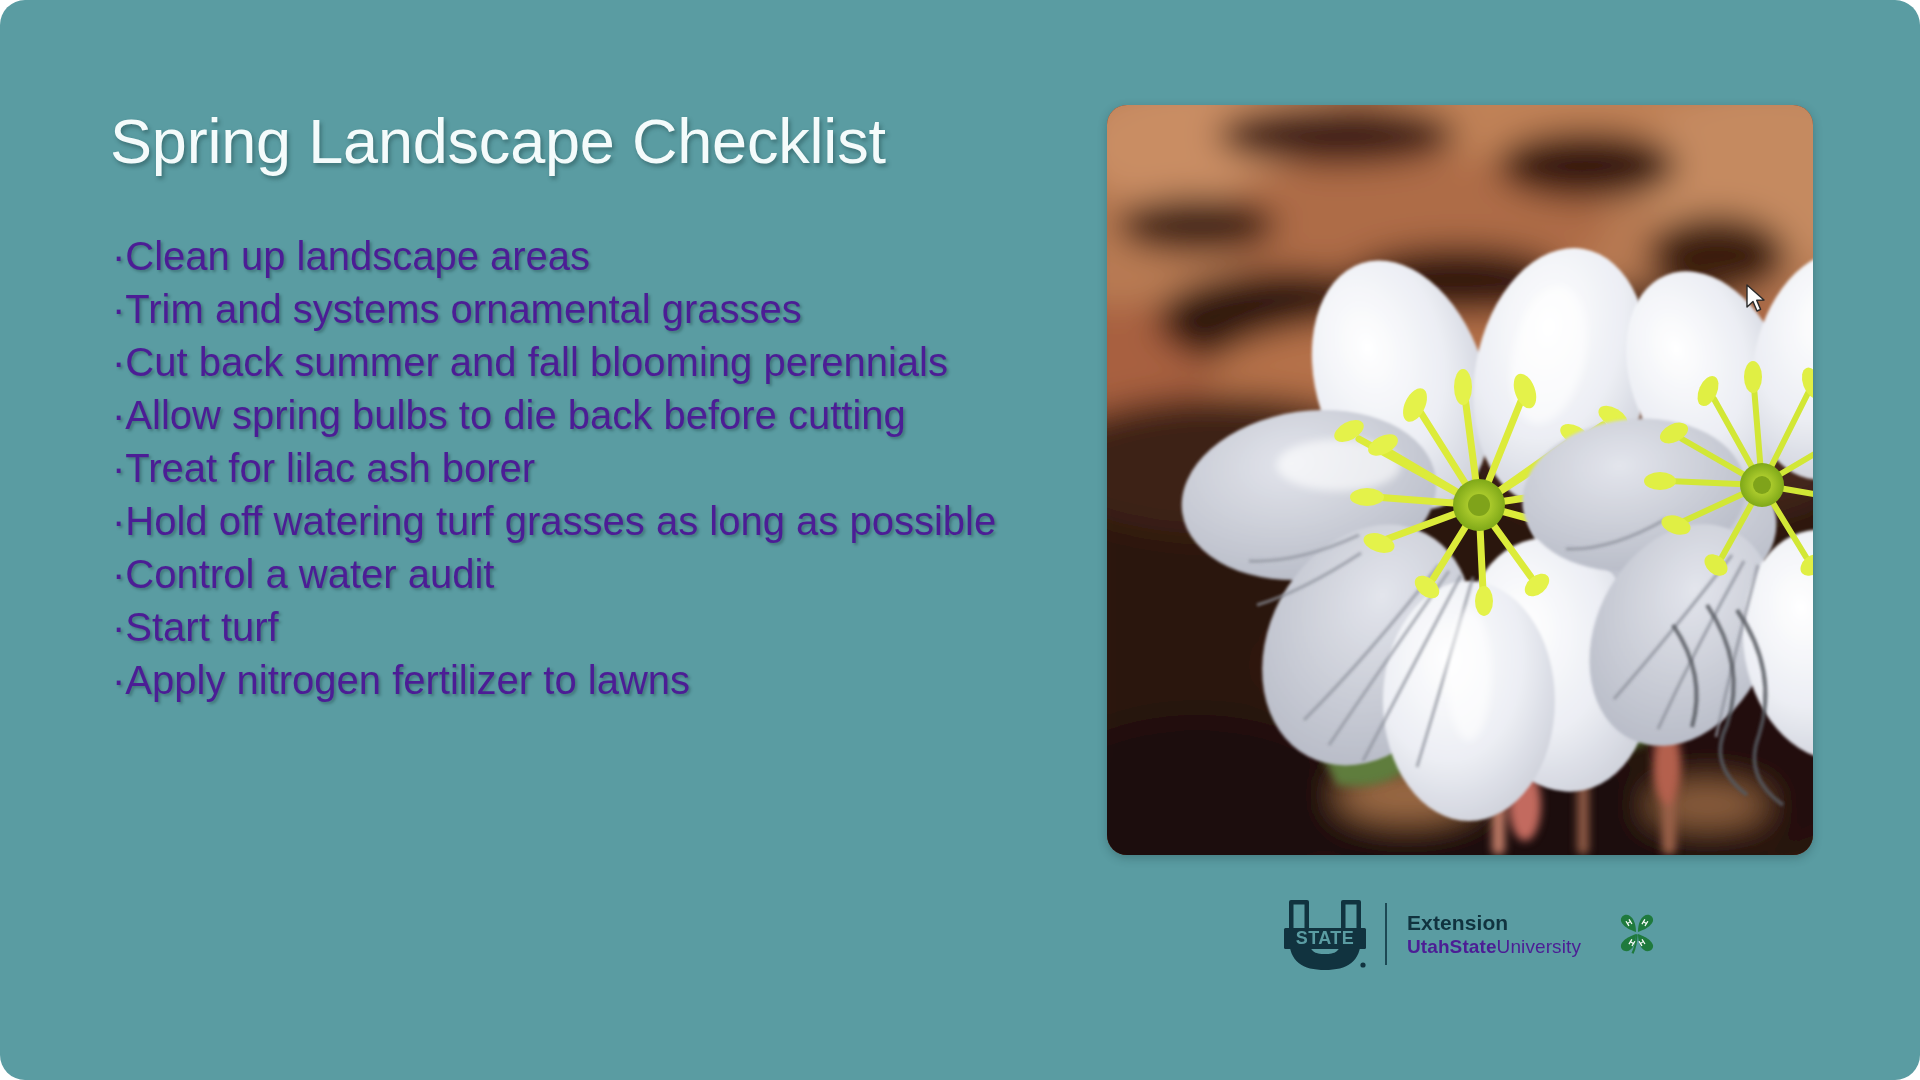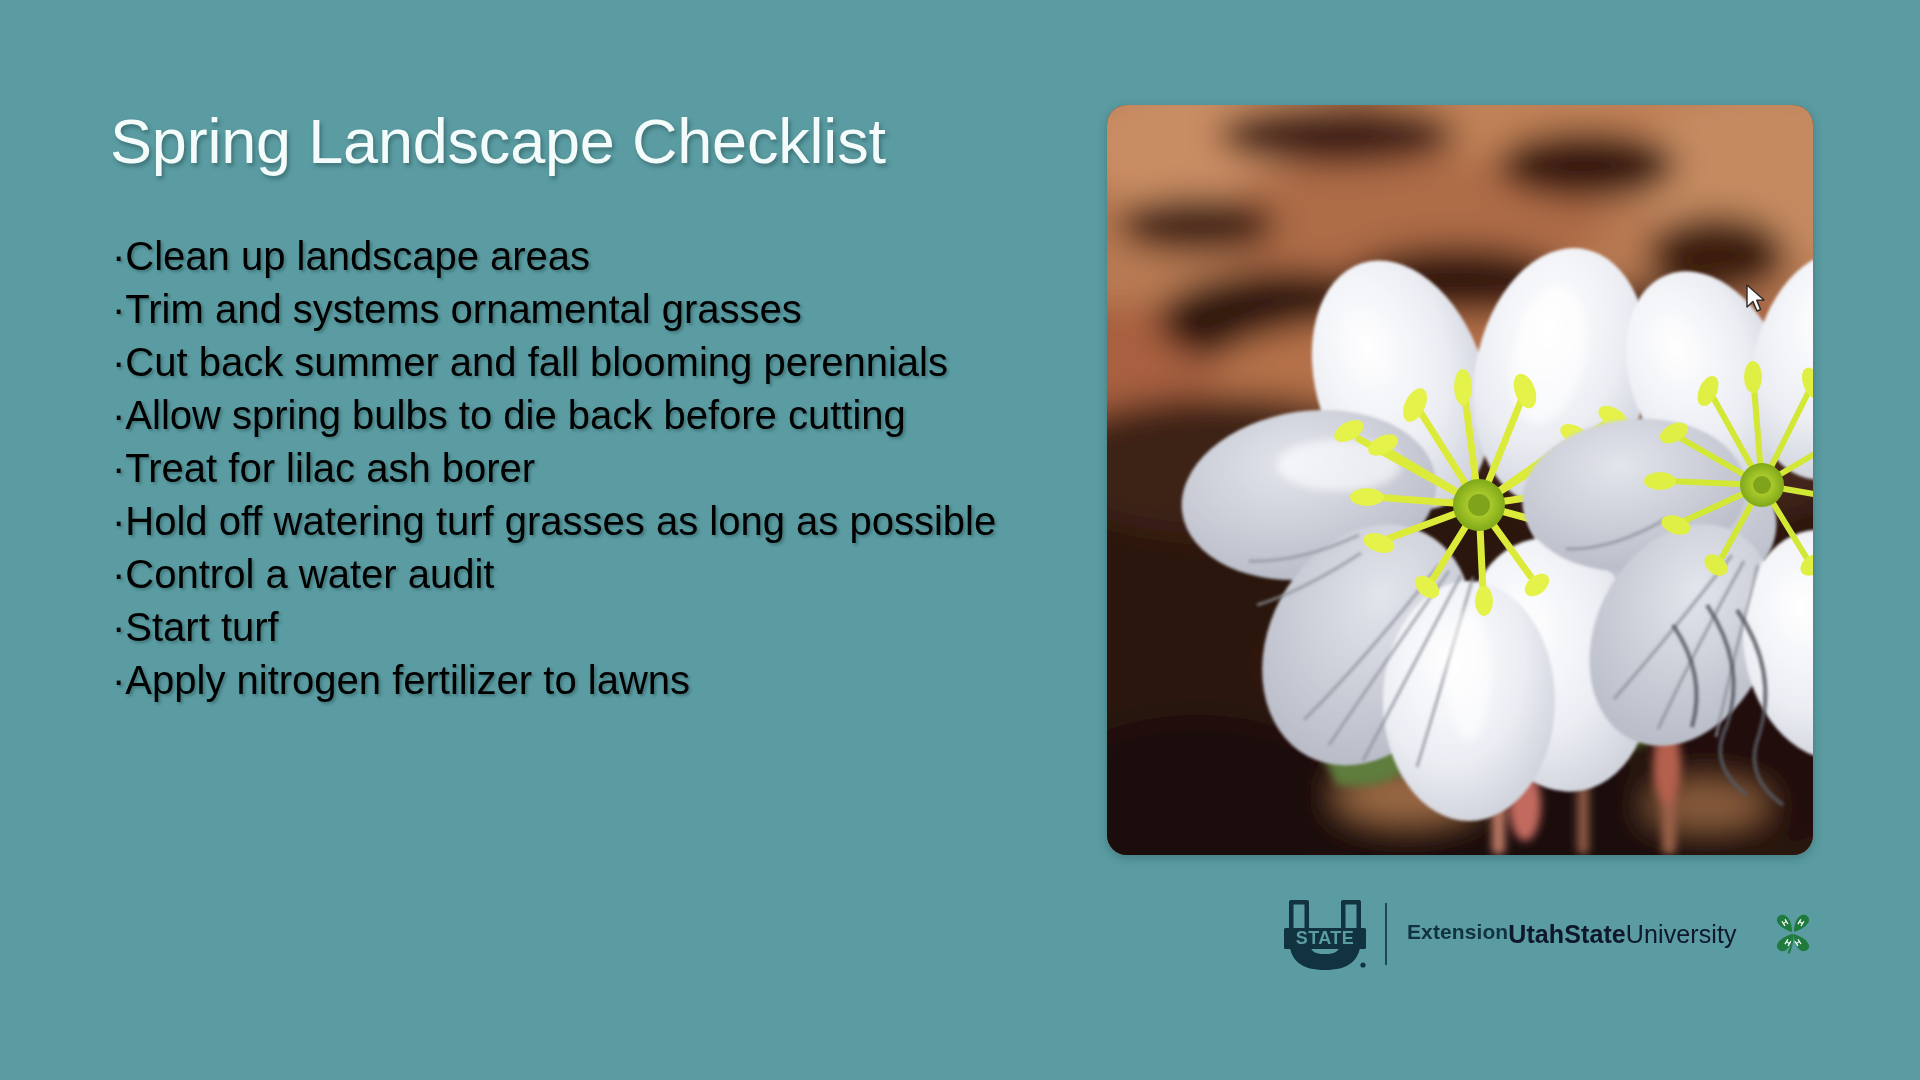--- a/index.html
+++ b/index.html
@@ -5,20 +5,21 @@
   * { margin:0; padding:0; box-sizing:border-box; }
   html, body {
     width:1920px; height:1080px;
     overflow:hidden;
     font-family:"Liberation Sans", sans-serif;
   }
   #slide {
     position:relative;
     width:1920px; height:1080px;
     background:#5a9ca2;
+    border-radius:25px;
   }
 
   
   #title {
     position:absolute;
     left:110px; top:108px;
     font-size:63px;
     font-weight:400;
     letter-spacing:-0.2px;
     color:#f4fbfb;
@@ -31,21 +32,21 @@
   #checklist {
     position:absolute;
     left:112px; top:230px;
     width:930px;
     list-style:none;
   }
   #checklist li {
     font-size:40px;
     font-weight:400;
     line-height:53px;
-    color:#000000;
+    color:#4c1d95;
     text-shadow:2px 2px 3px rgba(25,60,62,0.40);
     white-space:nowrap;
   }
   #checklist li .bul {
     display:inline;
     font-size:40px;
   }
 
   
   #photo-frame {
@@ -77,30 +78,30 @@
   }
   #usu-mark { width:84px; height:80px; display:block; }
   #logo-divider {
     width:2px; height:62px;
     background:#123b47;
     opacity:0.85;
     margin:0 20px 0 18px;
   }
   #logo-words {
     display:flex;
-    flex-direction:row;
+    flex-direction:column;
     justify-content:center;
     line-height:1.22;
   }
   #logo-words .l1 {
     font-size:21px; font-weight:bold; color:#11333f;
     letter-spacing:0.1px;
   }
   #logo-words .l2 {
-    font-size:25px; color:#0f172a; letter-spacing:0.1px;
+    font-size:19px; color:#4c1d95; letter-spacing:0.1px;
   }
   #logo-words .l2 b { font-weight:bold; }
   #clover { margin-left:34px; width:44px; height:44px; display:block; }
 </style>
 </head>
 <body>
 
 <div id="slide" style="background: rgb(90, 156, 162);">
 
   <h1 id="title">Spring Landscape Checklist</h1>

